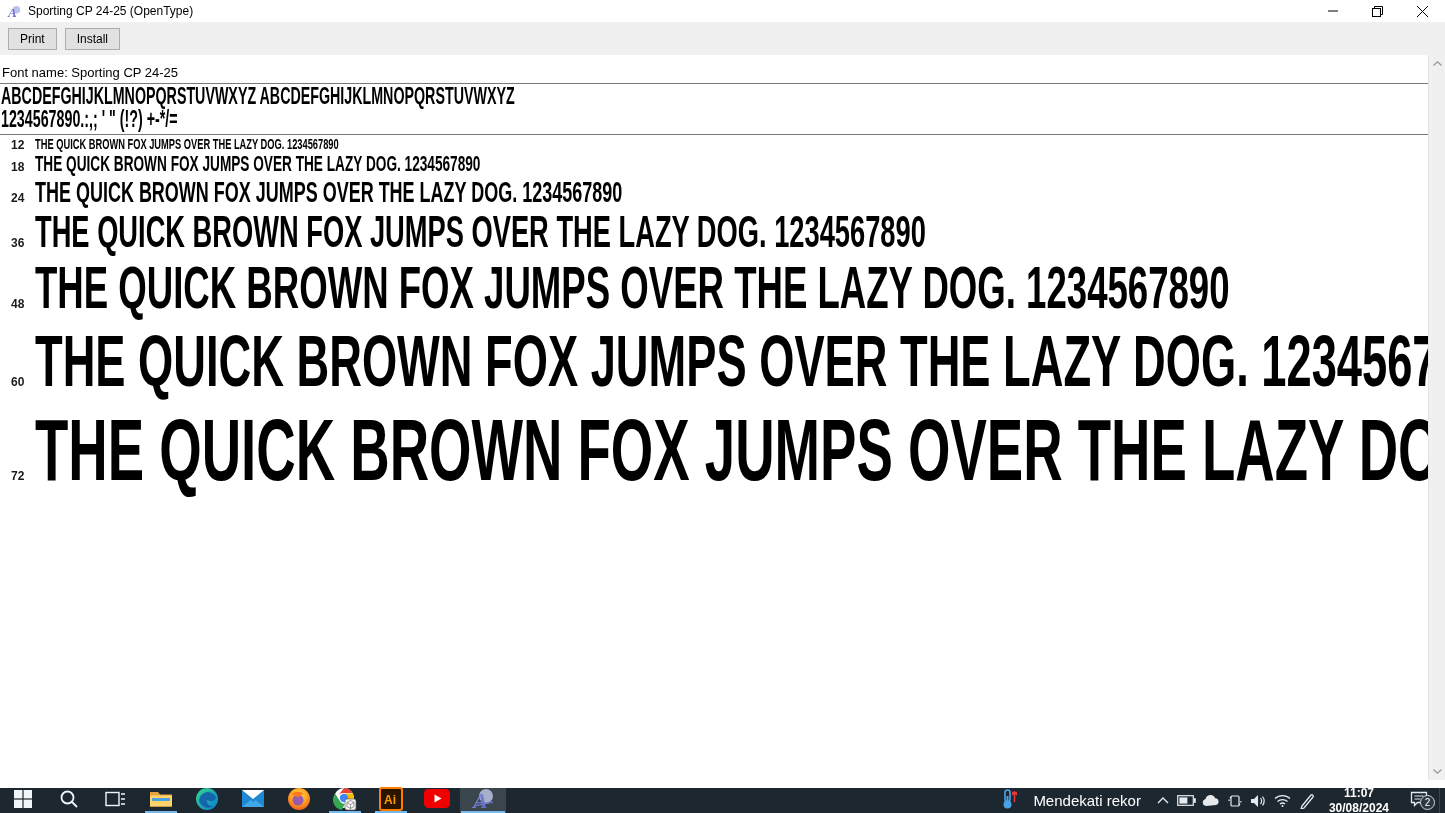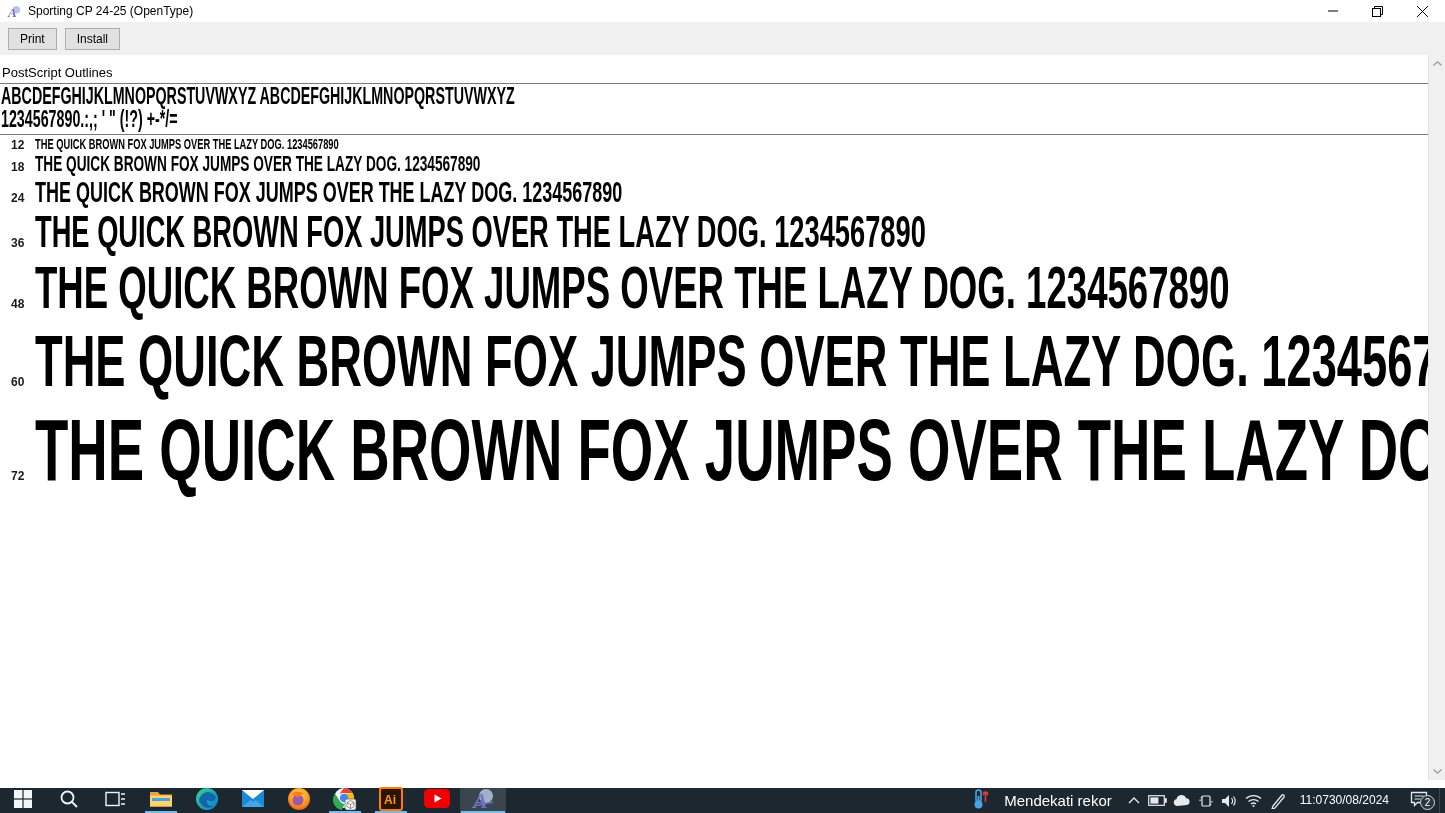--- a/index.html
+++ b/index.html
@@ -77,22 +77,22 @@
   .app-btn .ind{
     position:absolute;bottom:0;left:7px;right:7px;height:2px;background:#76b9ed;
   }
   .app-btn.active{background:#3a454e;}
   .app-btn.active .ind{left:1px;right:1px;}
   .tb-right{margin-left:auto;display:flex;align-items:stretch;}
   .weather{display:flex;align-items:center;gap:14px;padding:0 10px;font-size:15px;white-space:nowrap;}
   .tray{display:flex;align-items:center;}
   .tray-ic{width:24px;height:33px;display:flex;align-items:center;justify-content:center;}
   .clock{
-    display:flex;flex-direction:row;justify-content:center;align-items:center;
-    font-size:12px;line-height:15px;padding:0 10px;text-align:right;
+    display:flex;flex-direction:column;justify-content:center;align-items:center;
+    font-size:12px;line-height:15px;padding:0 10px;text-align:right;font-weight:bold;
   }
   .action-center{width:40px;display:flex;align-items:center;justify-content:center;position:relative;}
   .ac-badge{
     position:absolute;right:4px;bottom:3px;width:15px;height:15px;border-radius:50%;
     background:#2b363f;border:1px solid #cfd8dc;color:#fff;font-size:10px;
     display:flex;align-items:center;justify-content:center;box-sizing:border-box;
   }
   .show-desktop{width:5px;border-left:1px solid #3a454e;}
 </style>
 </head>
@@ -135,21 +135,21 @@
     </div>
   </div>
 
   <div class="toolbar">
     <button class="tb-btn">Print</button>
     <button class="tb-btn">Install</button>
   </div>
 
   <div class="content">
     <div class="font-info">
-      <div>PostScript Outlines</div>
+      <div>Font name: Sporting CP 24-25</div>
     </div>
     <div class="rule"></div>
     <div class="charset">
       <span class="condensed cs-line">ABCDEFGHIJKLMNOPQRSTUVWXYZ ABCDEFGHIJKLMNOPQRSTUVWXYZ</span>
       <span class="condensed cs-line">1234567890.:,; ' " (!?) +-*/=</span>
     </div>
     <div class="rule"></div>
 
     <div class="size-row">
       <span class="size-label">12</span>

